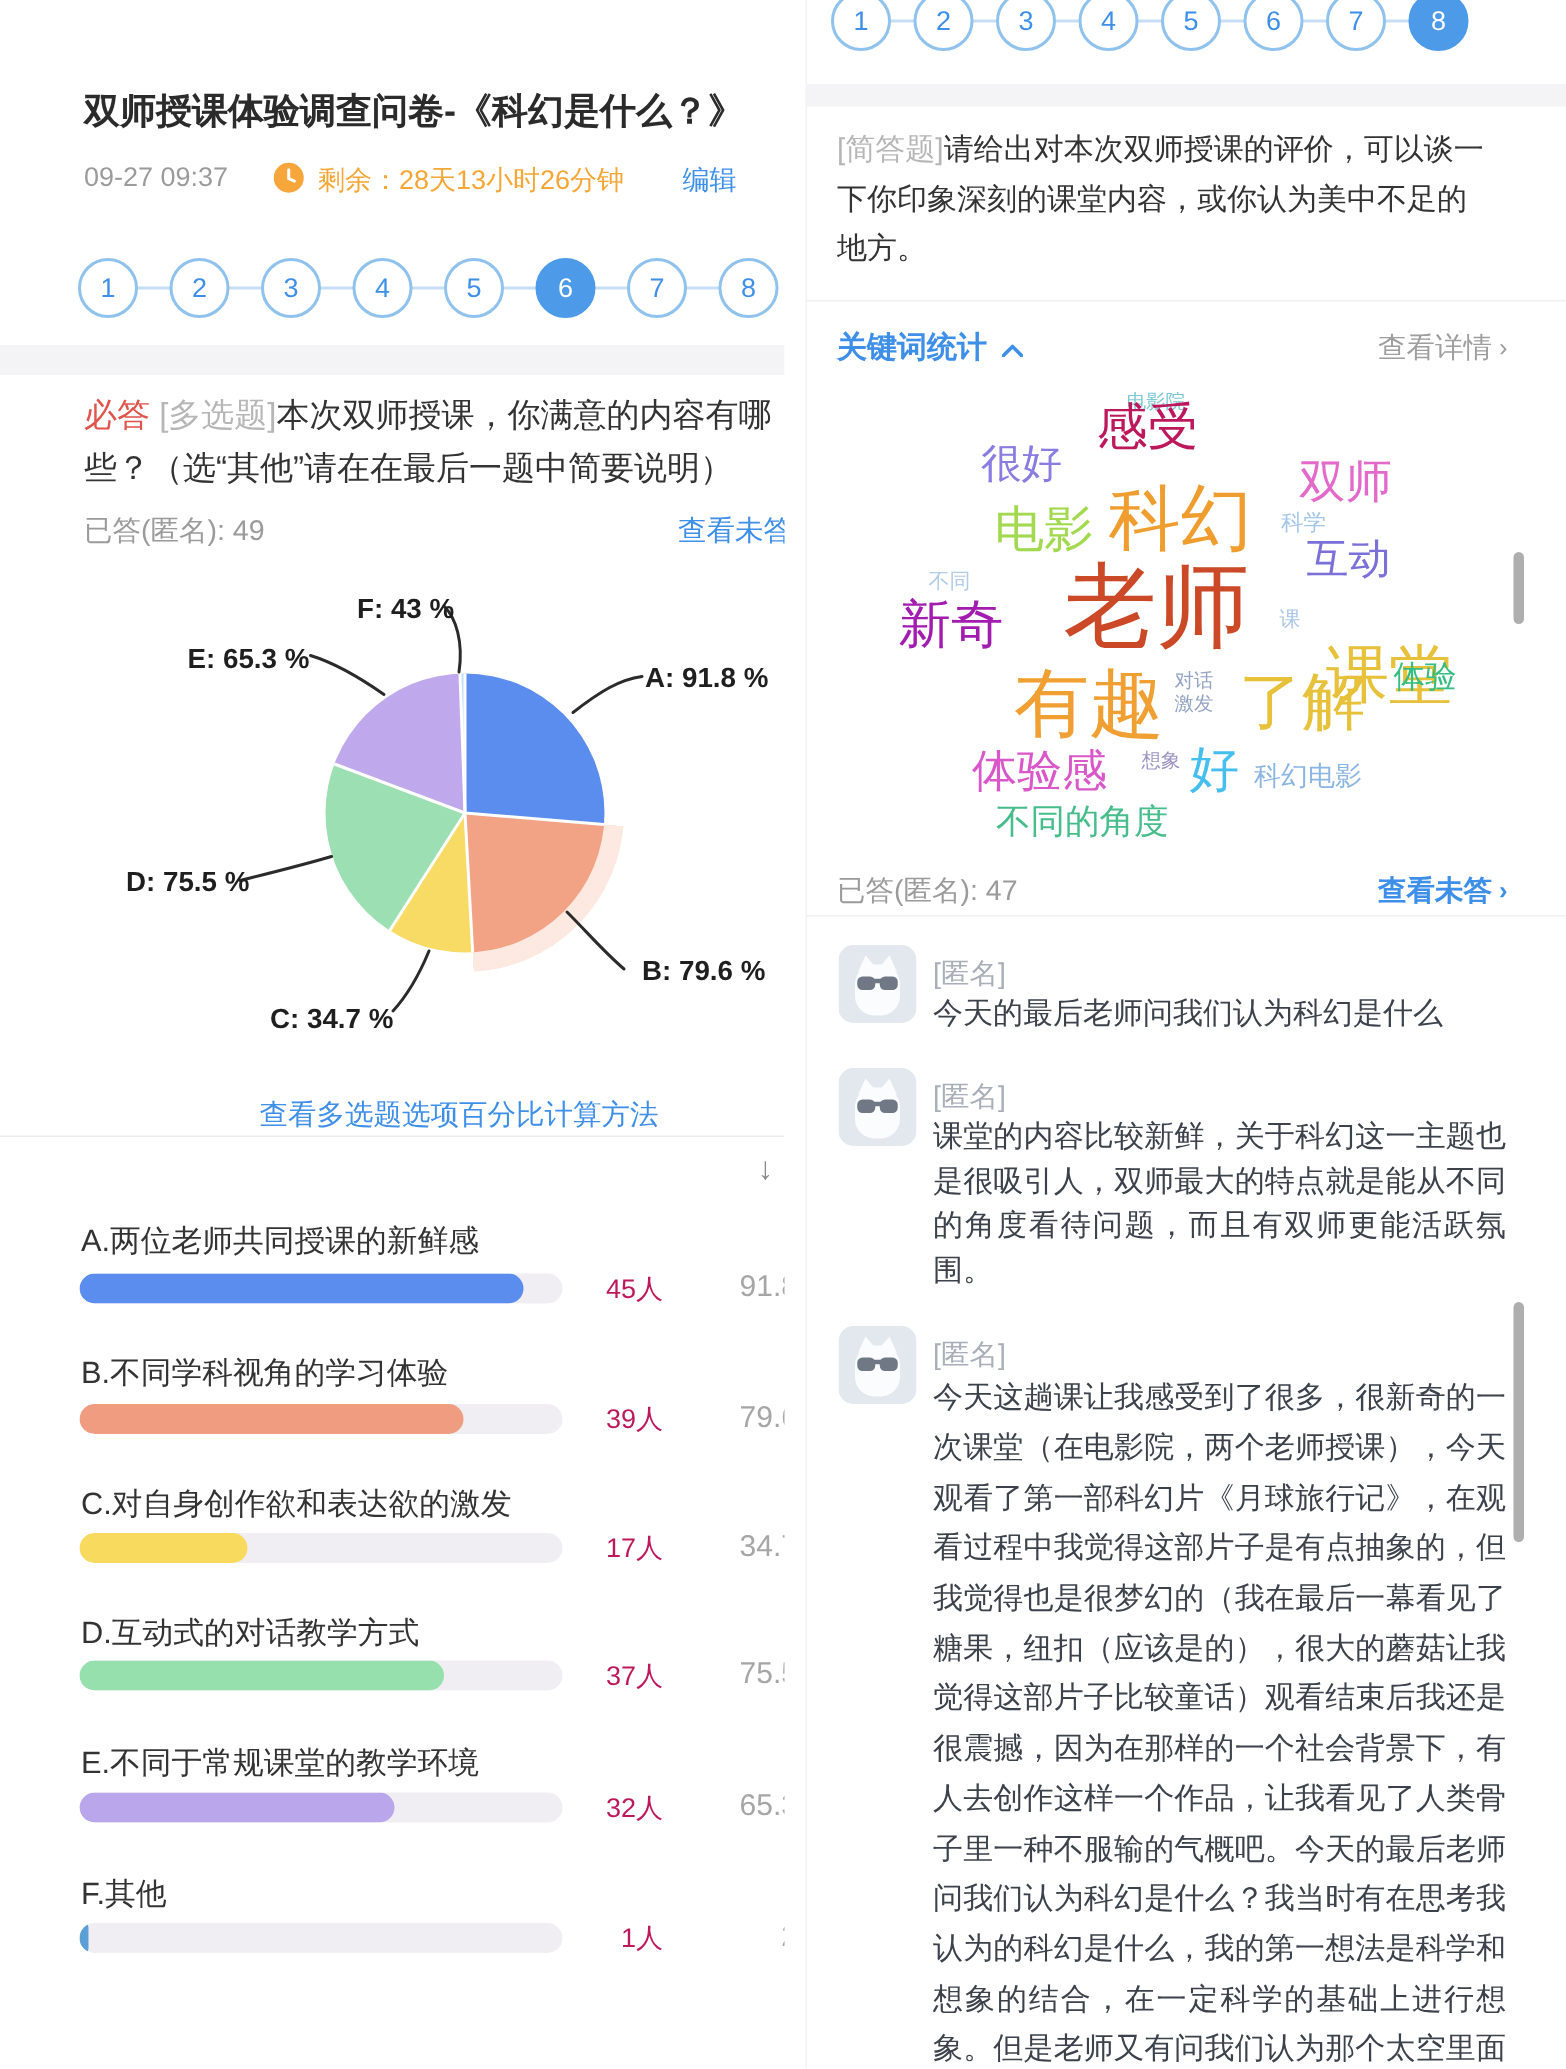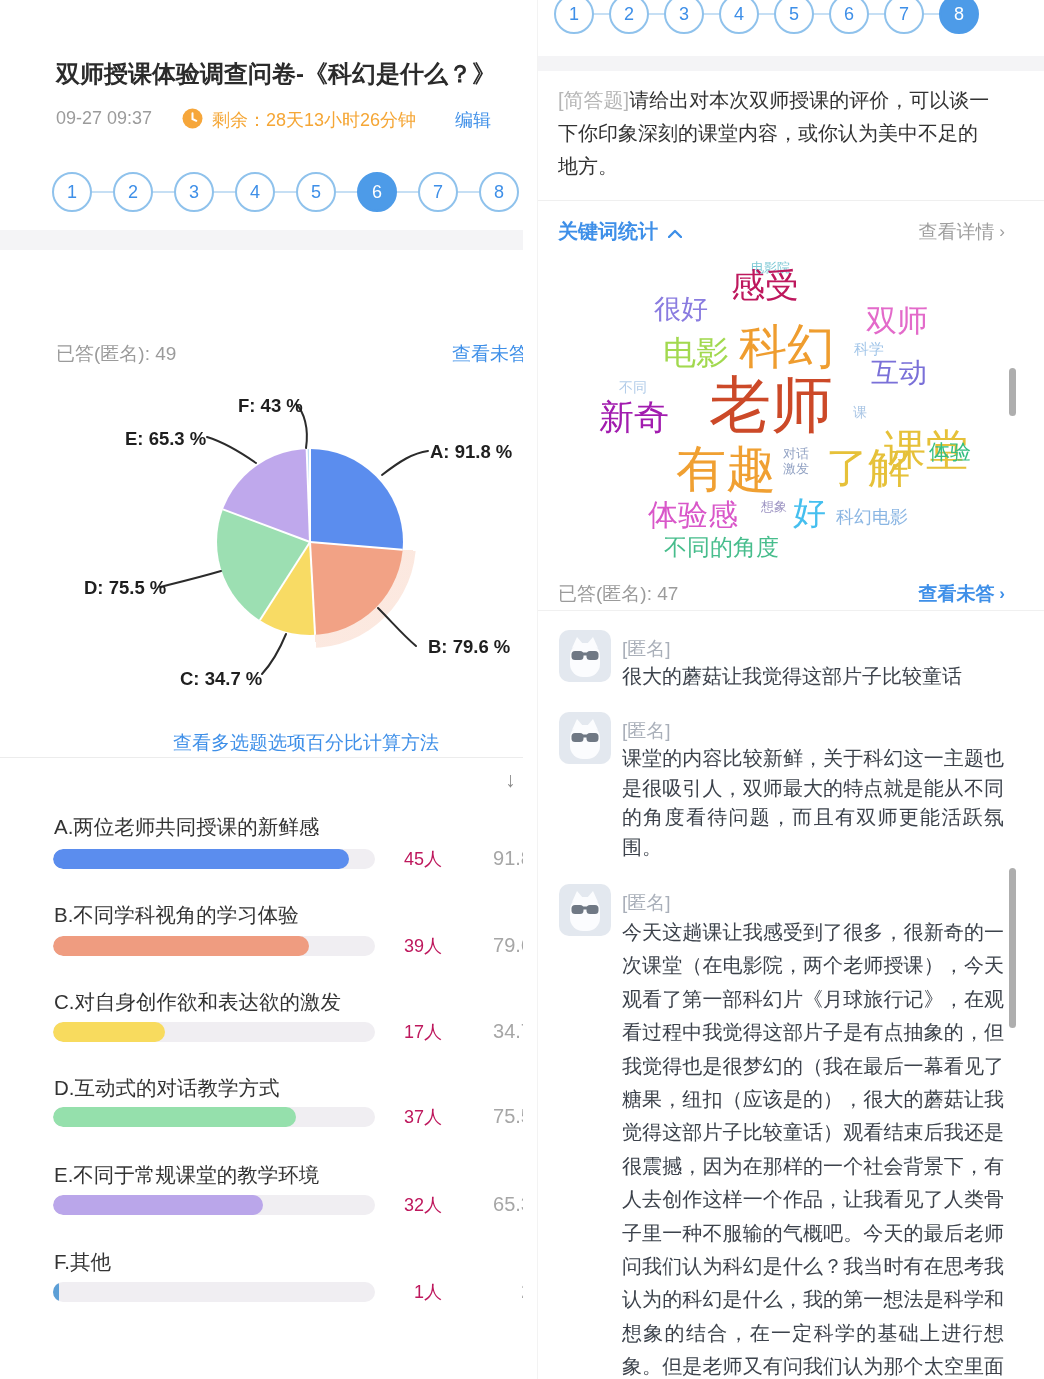--- a/index.html
+++ b/index.html
@@ -69,20 +69,25 @@
         <div class="pg-circle" style="left: 174px; top: 172px;">3</div>
         <div class="pg-circle" style="left: 235px; top: 172px;">4</div>
         <div class="pg-circle" style="left: 296px; top: 172px;">5</div>
         <div class="pg-circle active" style="left: 357px; top: 172px;">6</div>
         <div class="pg-circle" style="left: 418px; top: 172px;">7</div>
         <div class="pg-circle" style="left: 479px; top: 172px;">8</div>
       </div>
 
     <div class="gray-band" style="top:230px;"></div>
 
+    <div class="abs nowrap" style="left:56px;top:262px;font-size:22px;line-height:30px;">
+      <span class="required">必答</span>
+      <span class="tag-gray">[多选题]</span><span>本次双师授课，你满意的内容有哪</span>
+    </div>
+    <div class="abs nowrap" style="left:56px;top:297px;font-size:22px;line-height:30px;">些？（选“其他”请在在最后一题中简要说明）</div>
 
     <div class="abs nowrap muted" style="left:56px;top:341px;font-size:19px;">已答(匿名): 49</div>
     <div class="abs nowrap link" style="left:452px;top:341px;font-size:19px;">查看未答</div>
 
     <div id="pie-highlight" style="background: conic-gradient(transparent 0deg, transparent 94.7206deg, rgba(249, 214, 198, 0.55) 94.7206deg, rgba(249, 214, 198, 0.55) 176.853deg, transparent 176.853deg, transparent 360deg);"></div>
     <div id="pie" style="background: conic-gradient(rgb(91, 141, 238) 0deg, rgb(91, 141, 238) 94.7206deg, rgb(242, 162, 133) 94.7206deg, rgb(242, 162, 133) 176.853deg, rgb(248, 219, 100) 176.853deg, rgb(248, 219, 100) 212.657deg, rgb(156, 223, 178) 212.657deg, rgb(156, 223, 178) 290.559deg, rgb(191, 168, 236) 290.559deg, rgb(191, 168, 236) 357.936deg, rgb(189, 223, 245) 357.936deg, rgb(189, 223, 245) 360deg);"></div>
     <div id="pie-seps">
         <div class="pie-sep" style="transform: rotate(0deg);"></div>
         <div class="pie-sep" style="transform: rotate(94.7206deg);"></div>
         <div class="pie-sep" style="transform: rotate(176.853deg);"></div>
@@ -231,21 +236,21 @@
     <rect width="52" height="52" rx="10" fill="#e3e8ef"></rect>
     <polygon points="13,18 18,7 24,14" fill="#fbfcfe"></polygon>
     <polygon points="28,14 34,7 39,18" fill="#fbfcfe"></polygon>
     <rect x="11" y="13" width="30" height="34" rx="13" fill="#fbfcfe"></rect>
     <rect x="12.5" y="21" width="12" height="9" rx="3.5" fill="#6f7884"></rect>
     <rect x="27.5" y="21" width="12" height="9" rx="3.5" fill="#6f7884"></rect>
     <rect x="23" y="22.5" width="6" height="3" fill="#6f7884"></rect>
   </svg>
 </div>
         <div class="c-author" style="top: 636px;">[匿名]</div>
-        <div class="c-text" style="top: 662px;">很大的蘑菇让我觉得这部片子比较童话</div>
+        <div class="c-text" style="top: 662px;">今天的最后老师问我们认为科幻是什么</div>
         <div class="avatar" style="top: 712px;">
   <svg viewBox="0 0 52 52" width="52" height="52">
     <rect width="52" height="52" rx="10" fill="#e3e8ef"></rect>
     <polygon points="13,18 18,7 24,14" fill="#fbfcfe"></polygon>
     <polygon points="28,14 34,7 39,18" fill="#fbfcfe"></polygon>
     <rect x="11" y="13" width="30" height="34" rx="13" fill="#fbfcfe"></rect>
     <rect x="12.5" y="21" width="12" height="9" rx="3.5" fill="#6f7884"></rect>
     <rect x="27.5" y="21" width="12" height="9" rx="3.5" fill="#6f7884"></rect>
     <rect x="23" y="22.5" width="6" height="3" fill="#6f7884"></rect>
   </svg>

